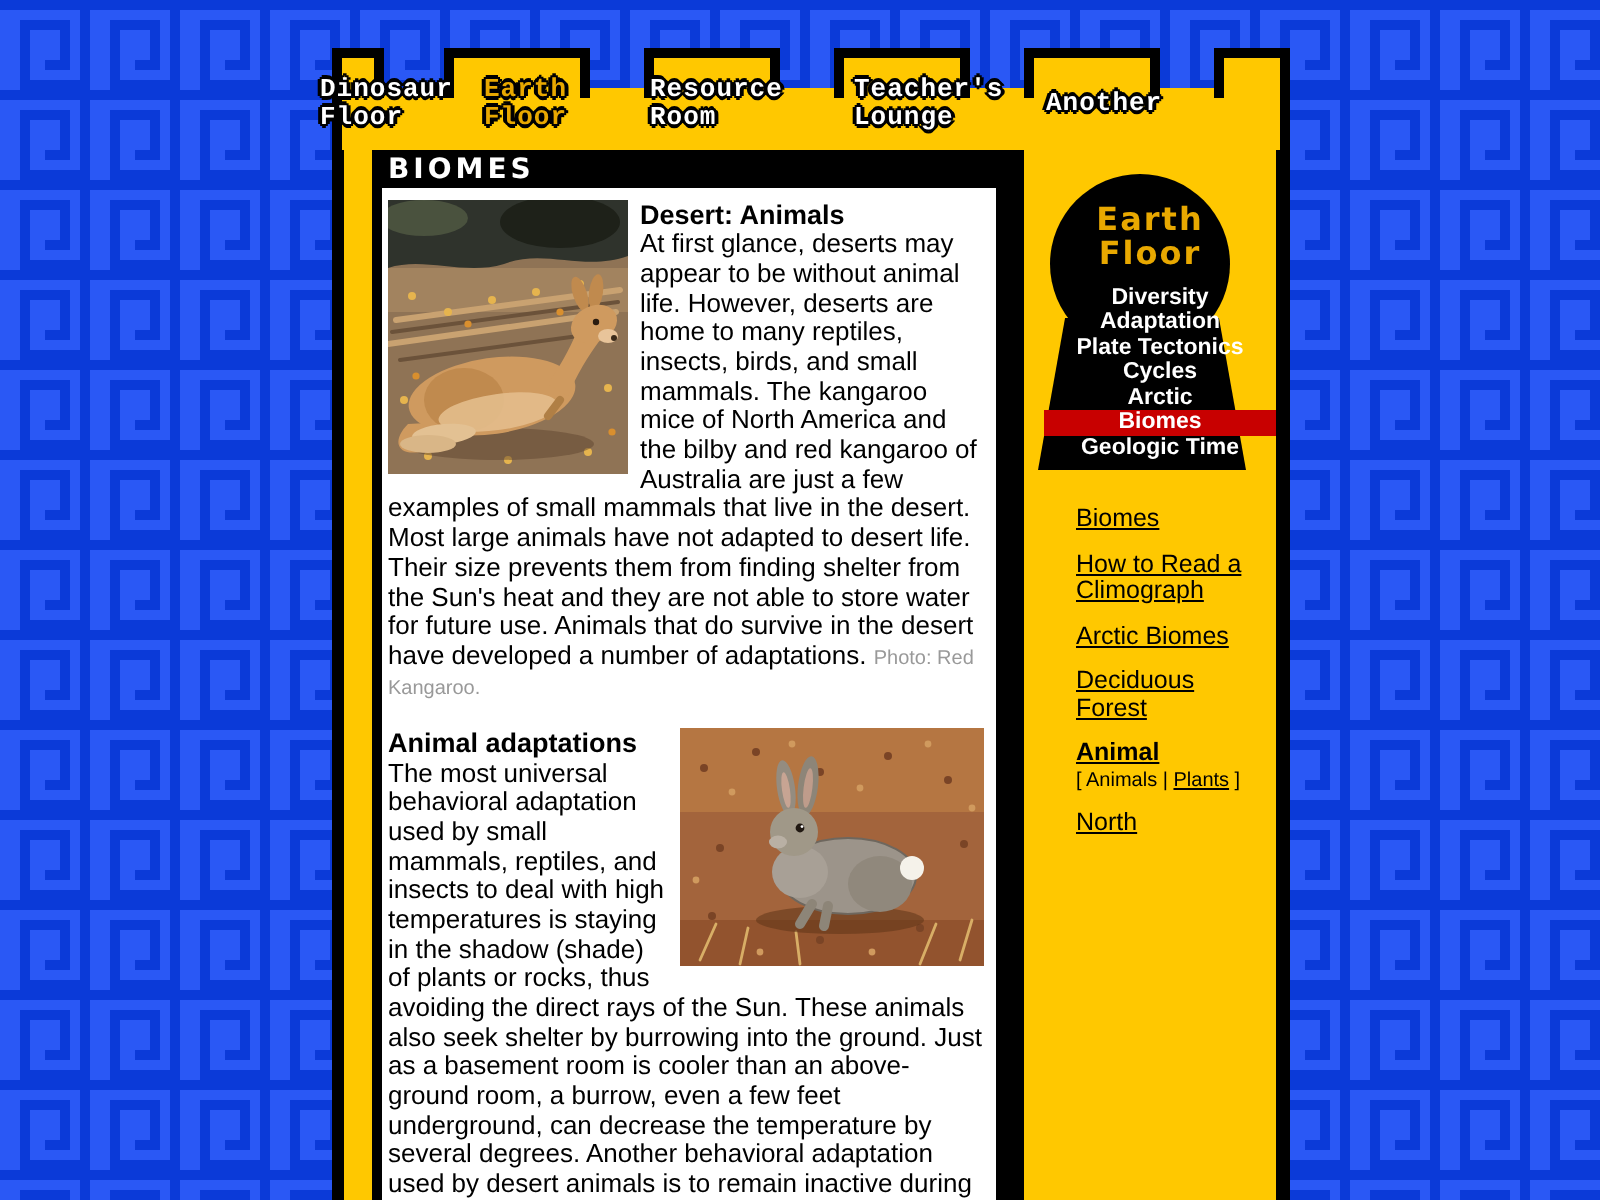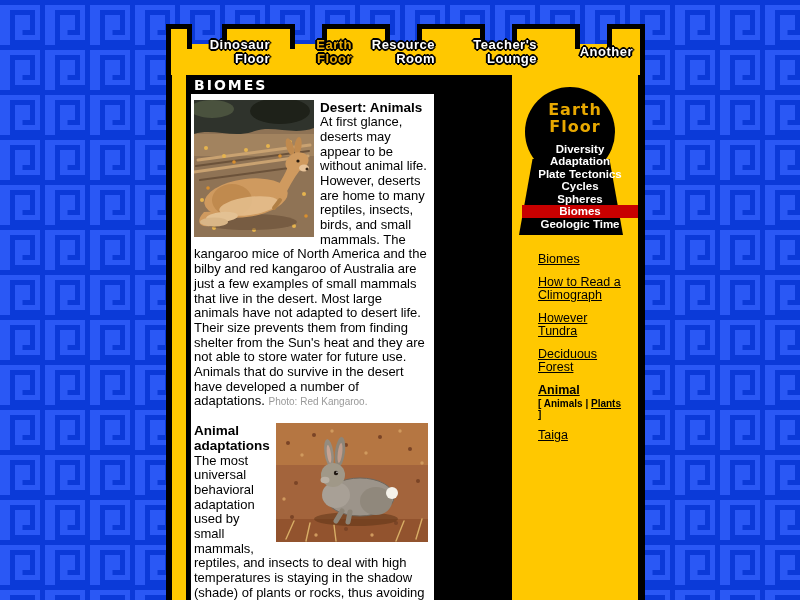--- a/index.html
+++ b/index.html
@@ -8,33 +8,33 @@
     background:#2a58f5;
     font-family:"Liberation Sans", sans-serif;
   }
   .abs{position:absolute;}
   
   .banner{left:166px;top:44px;width:479px;height:31px;background:#ffc800;
     border-left:5px solid #000;border-right:5px solid #000;box-sizing:border-box;z-index:2;}
   .notch-floor{left:166px;top:44px;width:479px;height:5px;background:#000;z-index:2;}
   .merlon{top:24px;height:25px;background:#ffc800;border:5px solid #000;border-bottom:none;
     box-sizing:border-box;z-index:3;}
-  .navlabel{top:38px;width:110px;text-align:right;z-index:4;cursor:pointer;
-    font-family:Liberation Sans, sans-serif;font-weight:800;font-size:13px;line-height:1.05;
+  .navlabel{top:38px;width:110px;text-align:left;z-index:4;cursor:pointer;
+    font-family:Liberation Mono, monospace;font-weight:800;font-size:13px;line-height:1.05;
     letter-spacing:.5px;color:#fff;
     text-shadow:-2px 0 #000,2px 0 #000,0 -2px #000,0 2px #000,-1px -1px #000,1px -1px #000,-1px 1px #000,1px 1px #000;}
   .navlabel.current{color:#e8a800;}
   
   .left-border{left:166px;top:75px;width:6px;height:525px;background:#000;z-index:2;}
   .left-strip{left:172px;top:75px;width:14px;height:525px;background:#ffc800;z-index:2;}
   .content-col{left:186px;top:75px;width:326px;height:525px;background:#000;z-index:2;}
   .right-border{left:638px;top:75px;width:7px;height:525px;background:#000;z-index:2;}
   .biomes-bar{position:absolute;left:8px;top:2px;
     font-family:"DejaVu Sans", sans-serif;font-weight:800;font-size:14px;letter-spacing:2px;color:#fff;}
-  .white-box{position:absolute;left:5px;top:19px;width:243px;height:506px;background:#fff;
+  .white-box{position:absolute;left:5px;top:19px;width:307px;height:506px;background:#fff;
     box-sizing:border-box;padding:6px 6px 0 3px;overflow:hidden;color:#000;}
   .white-box p, .white-box h2{margin:0;font-size:13px;line-height:1.13;}
   .white-box h2{font-size:13.5px;font-weight:bold;}
   .photo{display:block;}
   .photo.kangaroo{float:left;width:120px;height:137px;margin:0 6px 2px 0;}
   .photo.rabbit{float:right;width:152px;height:119px;margin:0 0 3px 6px;}
   .caption{font-size:10px;color:#999;}
   .section2{margin-top:14px;}
   
   .sidebar{left:512px;top:75px;width:126px;height:525px;background:#ffc800;z-index:2;}
@@ -44,21 +44,21 @@
   .kh-title{position:absolute;left:0;top:27px;width:126px;text-align:center;
     font-family:"DejaVu Sans", sans-serif;font-weight:800;font-size:16px;line-height:1.05;
     letter-spacing:1px;color:#e8a800;cursor:default;}
   .kh-menu{position:absolute;left:0;top:68px;width:136px;text-align:center;}
   .kh-menu .mi{font-size:11.5px;font-weight:bold;color:#fff;line-height:12.4px;cursor:pointer;}
   .kh-menu .mi.active{background:#c80000;margin:0 10px;line-height:13px;}
   .side-links{position:absolute;left:26px;top:178px;width:86px;}
   .slink{font-size:12.5px;line-height:1.08;color:#000;text-decoration:underline;
     margin-bottom:9px;cursor:pointer;}
   .slink.bold{font-weight:bold;margin-bottom:1px;}
-  .sub-bracket{font-size:10px;color:#000;margin-bottom:9px;font-weight:bold;}
+  .sub-bracket{font-size:10px;color:#000;margin-bottom:9px;}
   .sub-bracket .lnk{text-decoration:underline;cursor:pointer;}
 </style>
 </head>
 <body>
 
 <svg class="abs" style="left:0;top:0;z-index:0;" width="800" height="600" xmlns="http://www.w3.org/2000/svg">
   <defs>
     <pattern id="maze" width="45" height="45" patternUnits="userSpaceOnUse">
       <rect width="45" height="45" fill="#2a58f5"></rect>
       <path d="M0 2.5 H42.5 V42.5 H12.5 V12.5 H32.5 V32.5 H22.5" fill="none" stroke="#0b3ad8" stroke-width="5"></path>
@@ -221,30 +221,30 @@
   <div class="kh-trap"></div>
   <div class="kh-title">
     <div>Earth</div>
     <div>Floor</div>
   </div>
   <div class="kh-menu">
     <div class="mi">Diversity</div>
     <div class="mi">Adaptation</div>
     <div class="mi">Plate Tectonics</div>
     <div class="mi">Cycles</div>
-    <div class="mi">Spheres</div>
+    <div class="mi">Arctic</div>
     <div class="mi active">Biomes</div>
     <div class="mi">Geologic Time</div>
   </div>
 
   <div class="side-links">
     <div class="slink">Biomes</div>
     <div class="slink">How to Read a Climograph</div>
-    <div class="slink">However Tundra</div>
+    <div class="slink">Arctic Biomes</div>
     <div class="slink">Deciduous Forest</div>
     <div style="position:relative;">
 
       <div class="slink bold">Animal</div>
       <div class="sub-bracket"><span>[ Animals | </span><span class="lnk">Plants</span><span> ]</span></div>
     </div>
-    <div class="slink">Taiga</div>
+    <div class="slink">North</div>
   </div>
 </div>
 
 </body></html>

